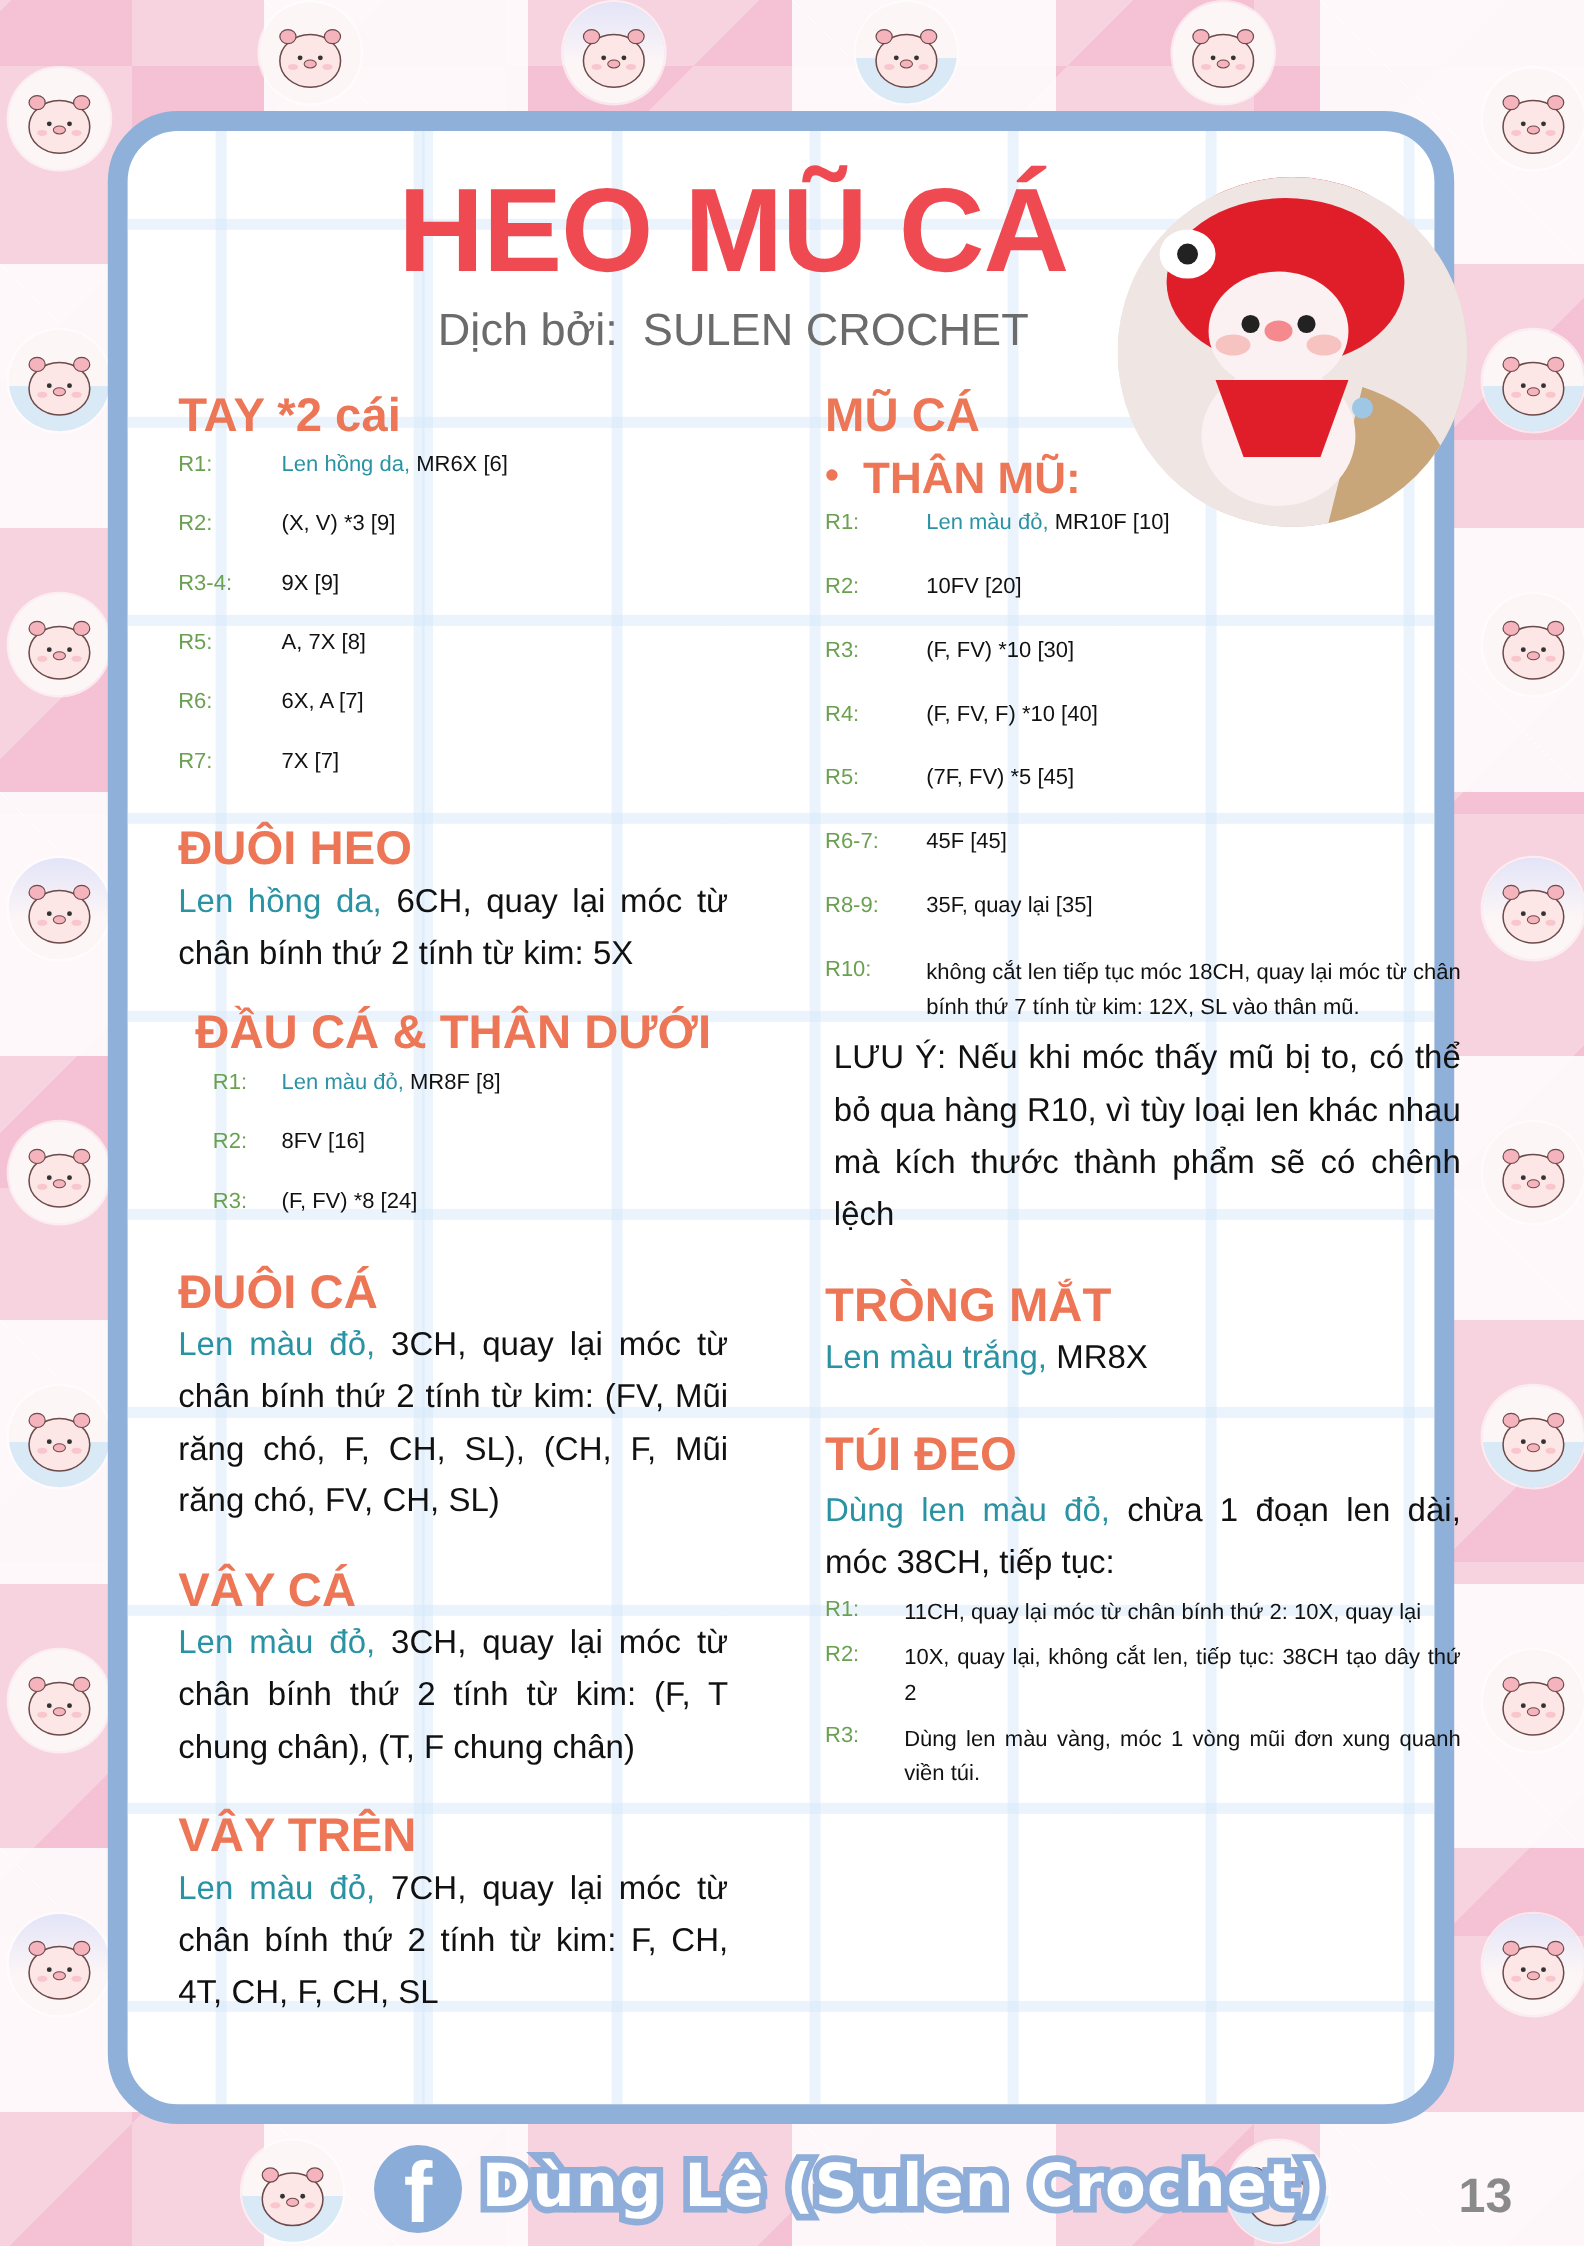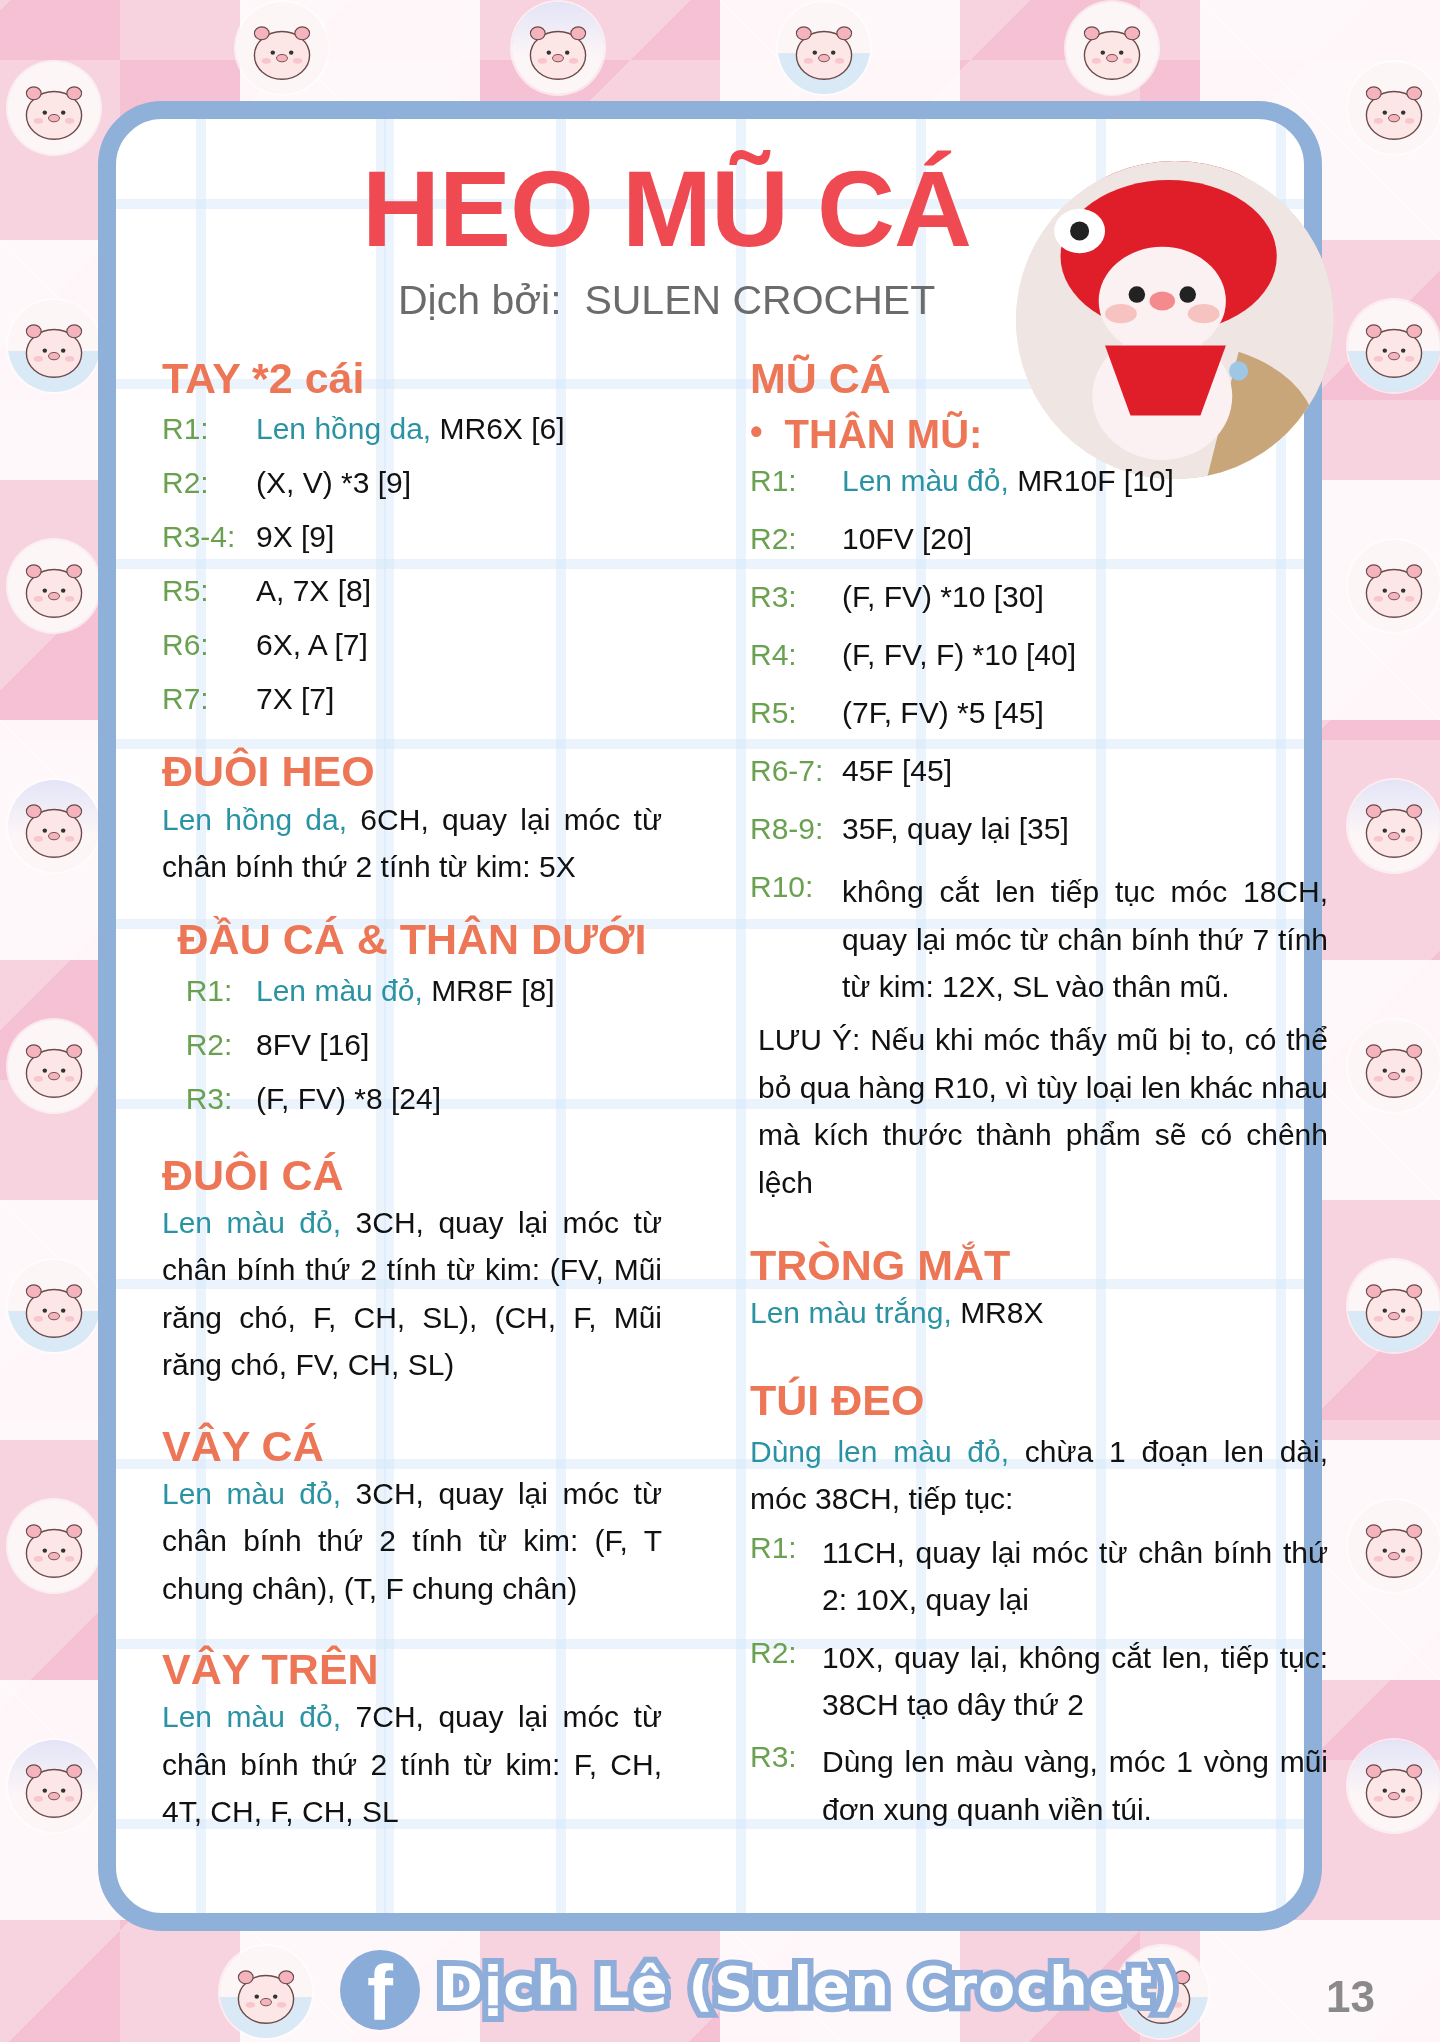--- a/index.html
+++ b/index.html
@@ -87,21 +87,21 @@
     line-height: 1.1;
   }
   .h.bullet::before {
     content: "\2022";
     font-size: 36px;
     margin: 0 22px 0 0;
     vertical-align: 4px;
   }
   .row {
     display: flex;
-    font-size: 30px;
+    font-size: 20px;
     line-height: 1.25;
     color: #111;
   }
   .lbl {
     color: #6aa150;
     width: 94px;
     flex: none;
   }
   .col-right .lbl { width: 92px; }
   .col-right .lbl.narrow { width: 72px; }
@@ -566,14 +566,14 @@
         <span class="lbl narrow">R3:</span>
         <span class="rowtext">Dùng len màu vàng, móc 1 vòng mũi đơn xung quanh viền túi.</span>
       </div>
     </section>
   </div>
 </div>
 
 <div class="footer-fb">
     <span>f</span>
   </div>
-<div class="footer-name">Dịch Lê (Sulen Crochet)</div>
+<div class="footer-name">Dùng Lê (Sulen Crochet)</div>
 <div class="page-num">13</div>
 
 </body></html>

